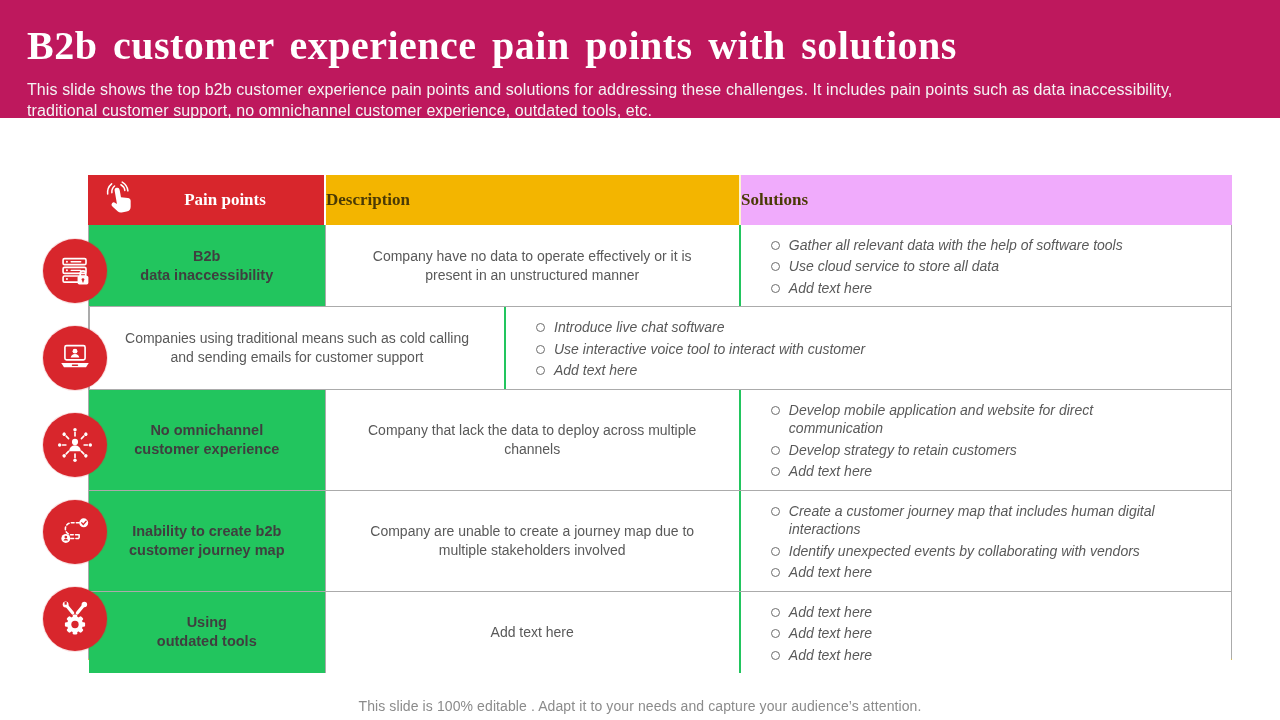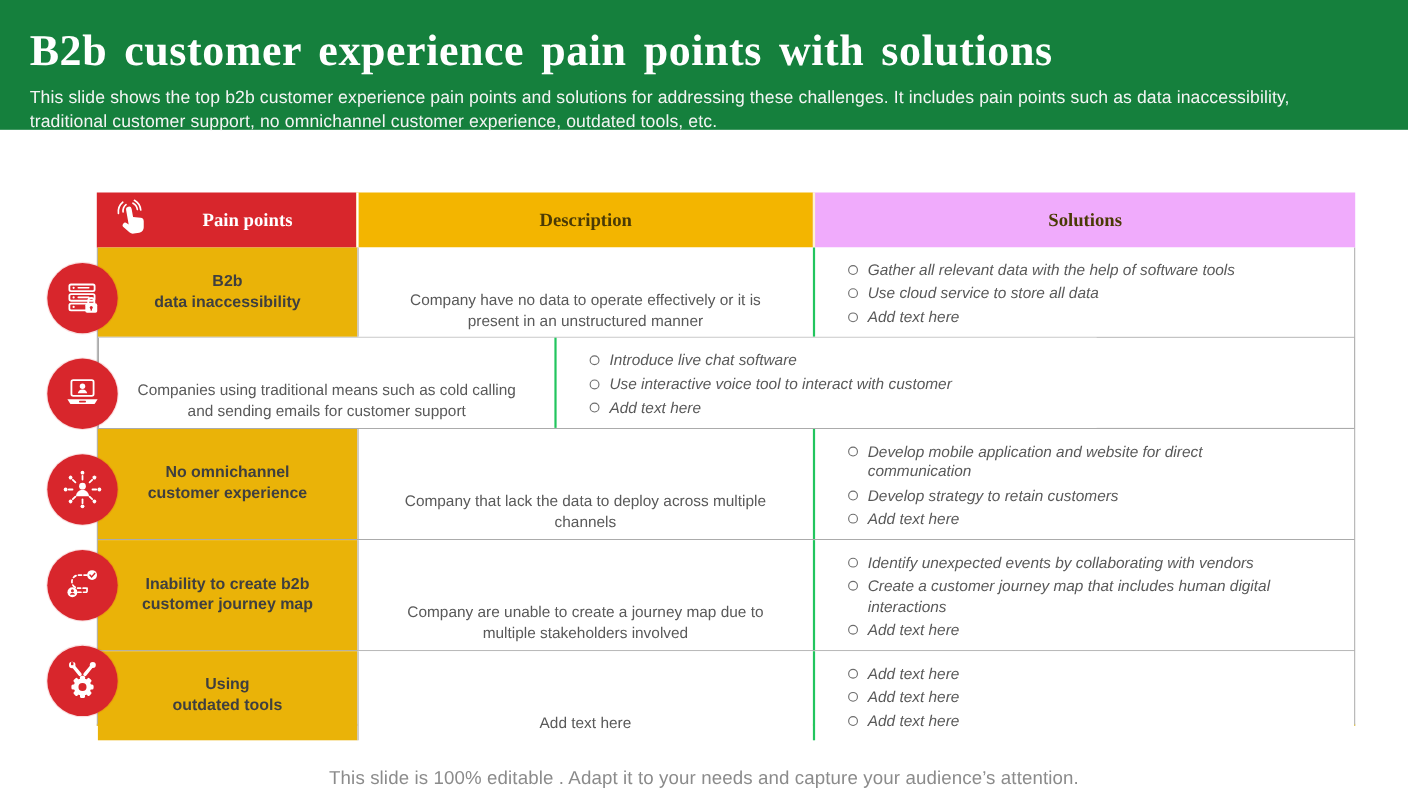--- a/index.html
+++ b/index.html
@@ -2,71 +2,71 @@
 <html><head>
 <meta charset="utf-8">
 <style>
   * { margin:0; padding:0; box-sizing:border-box; }
   html,body { width:1280px; height:720px; background:#fff; }
   body { font-family:"Liberation Sans", sans-serif; position:relative; overflow:hidden; }
 
   .slide { position:absolute; inset:0; width:1280px; height:720px; background:#ffffff; }
 
   
-  .top-band { position:absolute; left:0; top:0; width:1280px; height:118px; background:#15803d; }
+  .top-band { position:absolute; left:0; top:0; width:1280px; height:118px; background:#be185d; }
   .slide-title {
     position:absolute; left:27px; top:22px; width:1230px;
     font-family:"Liberation Serif", serif; font-weight:bold;
     font-size:40px; color:#ffffff; letter-spacing:.5px; word-spacing:5px;
   }
   .slide-subtitle {
     position:absolute; left:27px; top:79px; width:1216px;
     font-size:16px; line-height:1.32; color:#f4f4f4; letter-spacing:.1px;
   }
 
   
   .px-table { position:absolute; left:88px; top:175px; width:1144px; height:485px; }
   .thead { display:flex; height:50px; }
-  .th { display:flex; align-items:center; justify-content:center;
+  .th { display:flex; align-items:center; justify-content:flex-start;
         font-family:"Liberation Serif", serif; font-weight:bold; font-size:17px; }
   .th-pain { width:236px; background:#D8262C; color:#ffffff; justify-content:flex-start; gap:12px; padding-left:12px; }
   .th-pain .hlabel { flex:1; text-align:center; padding-right:26px; }
   .th-desc { width:415px; background:#F3B500; color:#4A3A05; border-left:2px solid #ffffff; }
   .th-sol  { width:493px; background:#f0abfc; color:#4A3A05; border-left:2px solid #fdf3d2; }
 
   .tbody { height:435px; display:flex; flex-direction:column;
            border-left:1px solid #ABABAB; border-right:1px solid #ABABAB;
            border-bottom:2px solid #E8C63F; }
   .trow { flex:1; display:flex; border-top:1px solid #ABABAB; }
   .trow:first-child { border-top:none; }
   .td { position:relative; }
-  .td-pain { width:236px; background:#eab308; display:flex; flex-direction:column;
+  .td-pain { width:236px; background:#22c55e; display:flex; flex-direction:column;
              align-items:center; justify-content:center;
              font-weight:bold; font-size:14.5px; color:#3F3F3F; line-height:1.3; text-align:center; }
   .td-desc { width:415px; background:#ffffff; border-left:1px solid #ABABAB;
-             display:flex; align-items:flex-end; justify-content:center; text-align:center;
+             display:flex; align-items:center; justify-content:center; text-align:center;
              font-size:14px; color:#595959; line-height:1.35; padding:6px 22px; }
   .td-sol  { width:493px; background:#ffffff; border-left:2px solid #22c55e; padding:11px 20px 6px 26px;font-style:italic; }
 
   .sol-list { list-style:none; width:412px; }
   .sol-list li { position:relative; padding-left:22px; font-size:14px; color:#595959;
                  line-height:1.32; margin-bottom:3px; }
   .sol-list li::before { content:""; position:absolute; left:4px; top:5px; width:7px; height:7px;
                  border:1.4px solid #6d6d6d; border-radius:50%; }
 
   
   .row-badge { position:absolute; width:64px; height:64px; border-radius:50%;
                background:#D8262C; left:43px; display:flex; align-items:center; justify-content:center;
                box-shadow:0 0 0 1px rgba(216,38,44,.15); }
   .badge-1 { top:239px; } .badge-2 { top:326px; } .badge-3 { top:413px; }
   .badge-4 { top:500px; } .badge-5 { top:587px; }
 
   
   .slide-footer { position:absolute; left:0; top:698px; width:1280px; text-align:center;
-                  font-size:17px; color:#8b8b8b; letter-spacing:.1px; }
+                  font-size:14px; color:#8b8b8b; letter-spacing:.1px; }
 </style>
 </head>
 <body>
 
 <div class="slide">
 
   <div class="top-band">
     <h1 class="slide-title">B2b customer experience pain points with solutions</h1>
     <p class="slide-subtitle">This slide shows the top b2b customer experience pain points and solutions for addressing these challenges. It includes pain points such as data inaccessibility, traditional customer support, no omnichannel customer experience, outdated tools, etc.</p>
   </div>
@@ -149,22 +149,22 @@
       <div class="trow">
         <div class="td td-pain">
           <div>Inability to create b2b</div>
           <div>customer journey map</div>
         </div>
         <div class="td td-desc">
           <span>Company are unable to create a journey map due to multiple stakeholders involved</span>
         </div>
         <div class="td td-sol">
           <ul class="sol-list">
+            <li>Create a customer journey map that includes human digital interactions</li>
             <li>Identify unexpected events by collaborating with vendors</li>
-            <li>Create a customer journey map that includes human digital interactions</li>
             <li>Add text here</li>
           </ul>
         </div>
       </div>
 
       <div class="trow">
         <div class="td td-pain">
           <div>Using</div>
           <div>outdated tools</div>
         </div>

